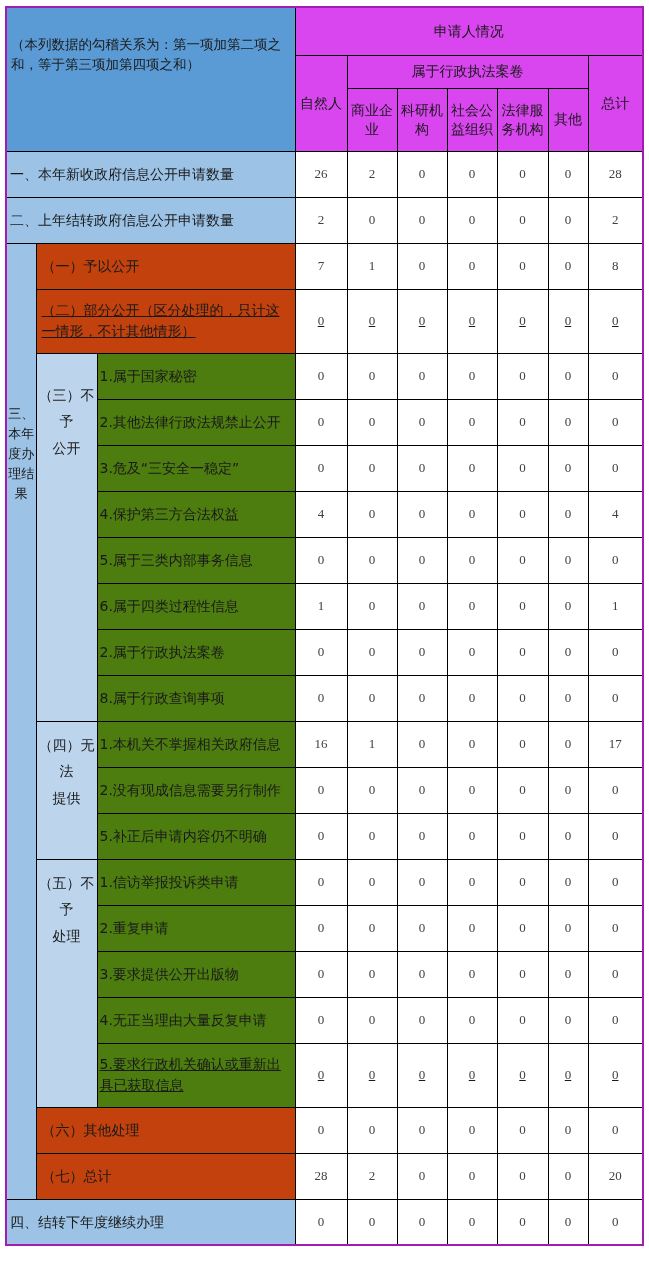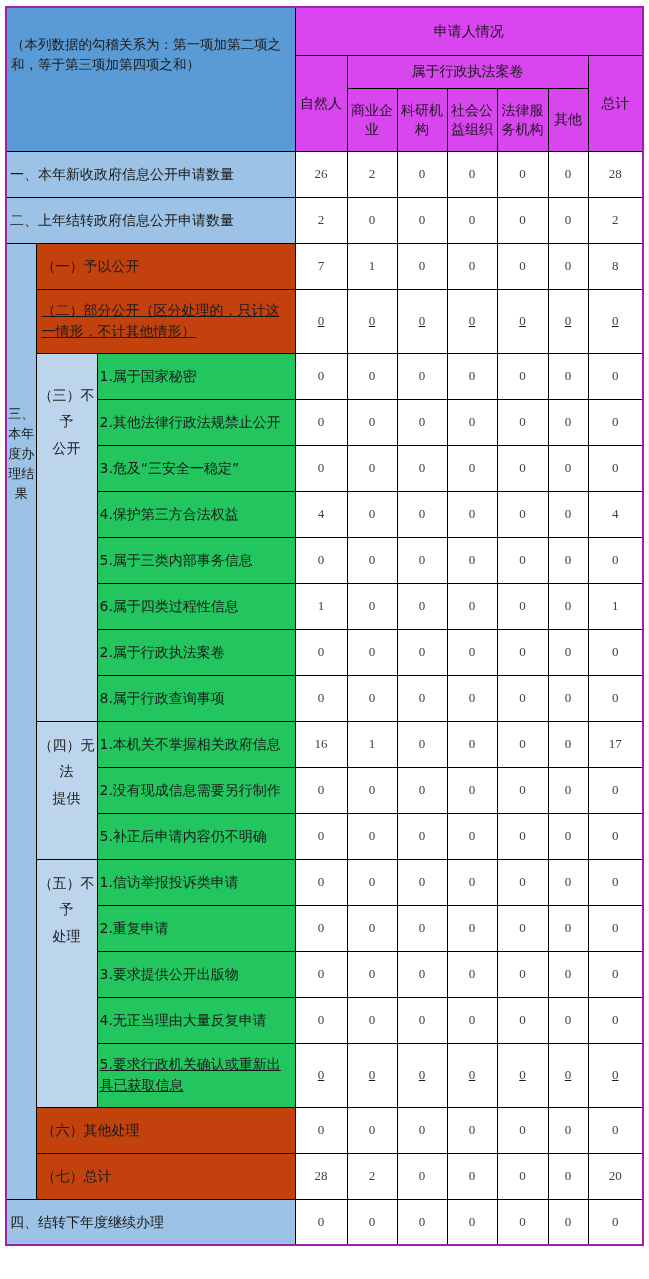--- a/index.html
+++ b/index.html
@@ -54,21 +54,21 @@
     vertical-align:middle;
   }
   .wide-label{
     background:#c2410c;
     font-size:14px;
     padding:2px 4px 2px 5px;
     line-height:1.5;
     vertical-align:middle;
   }
   .sub-label{
-    background:#22c55e;
+    background:#4d7c0f;
     font-size:14px;
     padding:2px 1px 2px 2px;
     line-height:1.5;
     vertical-align:middle;
   }
   .group{
     background:#BDD5EC;
     font-size:14px;
     text-align:center;
     vertical-align:top;

